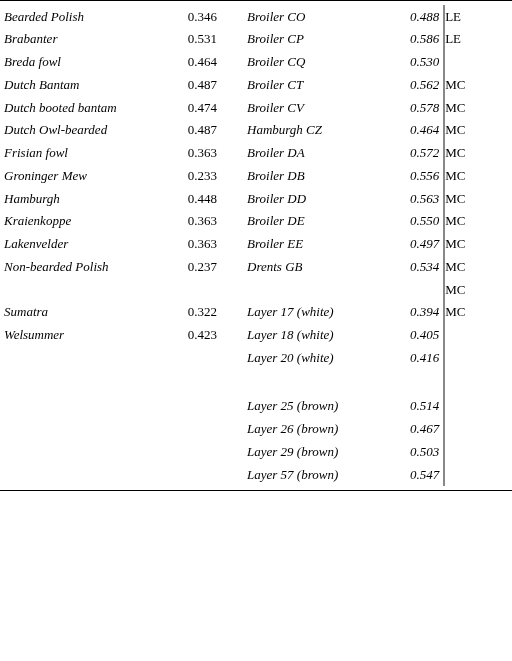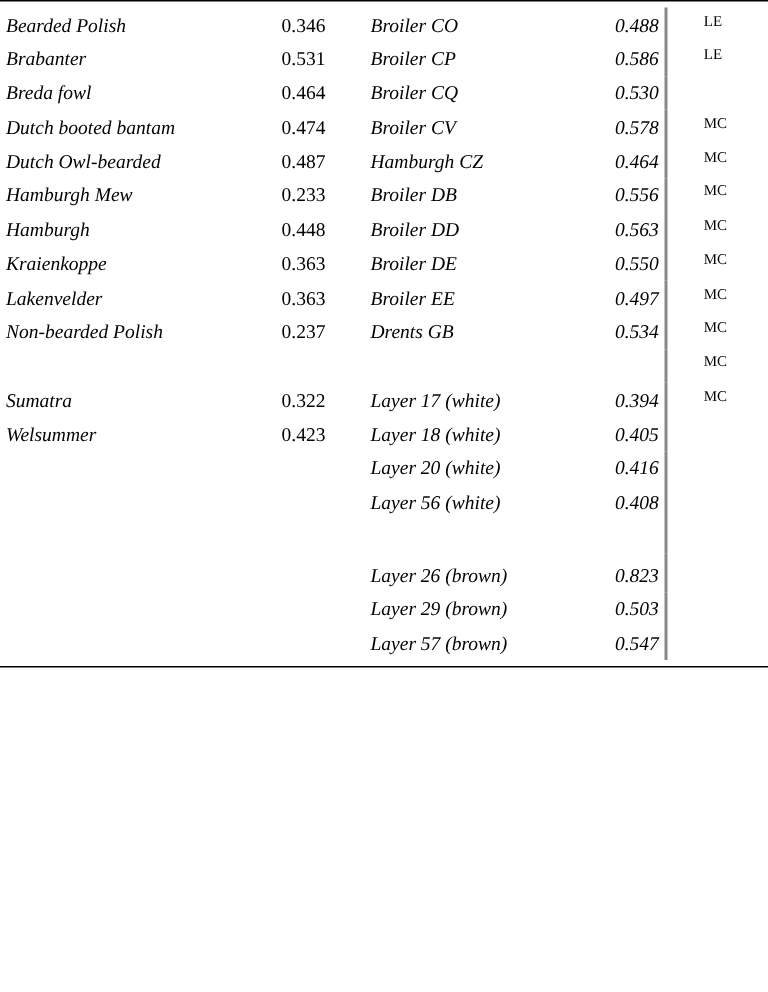--- a/index.html
+++ b/index.html
@@ -30,21 +30,21 @@
       padding: 1.5px 4px;
       font-size: 13px;
       line-height: 1.52;
       vertical-align: top;
     }
     .col1 { width: 155px; font-style: italic; }
     .col2 { width: 48px; text-align: center; }
     .col3 { width: 12px; }
     .col4 { width: 130px; font-style: italic; }
     .col5 { width: 48px; text-align: right; font-style: italic; }
-    .col6 { width: 60px; font-size: 10px; border-left: 2px solid #888; padding-left: 24px; }
+    .col6 { width: 60px; font-size: 13px; border-left: 2px solid #888; padding-left: 0; }
   </style>
 </head>
 <body>
 
 <div class="table-container">
   <table>
     <tbody id="table-body">
     <tr>
     <td class="col1"><em>Bearded Polish</em></td>
     <td class="col2">0.346</td>
@@ -63,37 +63,53 @@
   </tr>
         <tr>
     <td class="col1"><em>Breda fowl</em></td>
     <td class="col2">0.464</td>
     <td class="col3"></td>
     <td class="col4"><em>Broiler CQ</em></td>
     <td class="col5">0.530</td>
     <td class="col6"></td>
   </tr>
         <tr>
+    <td class="col1"><em>Dutch Bantam</em></td>
+    <td class="col2">0.487</td>
+    <td class="col3"></td>
+    <td class="col4"><em>Broiler CT</em></td>
+    <td class="col5">0.562</td>
+    <td class="col6">MC</td>
+  </tr>
+        <tr>
     <td class="col1"><em>Dutch booted bantam</em></td>
     <td class="col2">0.474</td>
     <td class="col3"></td>
     <td class="col4"><em>Broiler CV</em></td>
     <td class="col5">0.578</td>
     <td class="col6">MC</td>
   </tr>
         <tr>
     <td class="col1"><em>Dutch Owl-bearded</em></td>
     <td class="col2">0.487</td>
     <td class="col3"></td>
     <td class="col4"><em>Hamburgh CZ</em></td>
     <td class="col5">0.464</td>
     <td class="col6">MC</td>
   </tr>
         <tr>
-    <td class="col1"><em>Hamburgh Mew</em></td>
+    <td class="col1"><em>Frisian fowl</em></td>
+    <td class="col2">0.363</td>
+    <td class="col3"></td>
+    <td class="col4"><em>Broiler DA</em></td>
+    <td class="col5">0.572</td>
+    <td class="col6">MC</td>
+  </tr>
+        <tr>
+    <td class="col1"><em>Groninger Mew</em></td>
     <td class="col2">0.233</td>
     <td class="col3"></td>
     <td class="col4"><em>Broiler DB</em></td>
     <td class="col5">0.556</td>
     <td class="col6">MC</td>
   </tr>
         <tr>
     <td class="col1"><em>Hamburgh</em></td>
     <td class="col2">0.448</td>
     <td class="col3"></td>
@@ -151,49 +167,49 @@
   </tr>
         <tr>
     <td class="col1"></td>
     <td class="col2"></td>
     <td class="col3"></td>
     <td class="col4"><em>Layer 20 (white)</em></td>
     <td class="col5">0.416</td>
     <td class="col6"></td>
   </tr>
         <tr>
-    <td class="col1"></td>
-    <td class="col2"></td>
-    <td class="col3"></td>
-    <td class="col4"><em>Layer 56 (white)</em></td>
-    <td class="col5">0.408</td>
-    <td class="col6"></td>
-  </tr>
-        <tr>
           <td class="col1">&nbsp;</td>
       <td class="col2"></td>
       <td class="col3"></td>
       <td class="col4"></td>
       <td class="col5"></td>
       <td class="col6"></td>
         </tr>
         <tr>
     <td class="col1"></td>
     <td class="col2"></td>
     <td class="col3"></td>
     <td class="col4"></td>
     <td class="col5"></td>
     <td class="col6"></td>
   </tr>
         <tr>
     <td class="col1"></td>
     <td class="col2"></td>
     <td class="col3"></td>
+    <td class="col4"><em>Layer 25 (brown)</em></td>
+    <td class="col5">0.514</td>
+    <td class="col6"></td>
+  </tr>
+        <tr>
+    <td class="col1"></td>
+    <td class="col2"></td>
+    <td class="col3"></td>
     <td class="col4"><em>Layer 26 (brown)</em></td>
-    <td class="col5">0.823</td>
+    <td class="col5">0.467</td>
     <td class="col6"></td>
   </tr>
         <tr>
     <td class="col1"></td>
     <td class="col2"></td>
     <td class="col3"></td>
     <td class="col4"><em>Layer 29 (brown)</em></td>
     <td class="col5">0.503</td>
     <td class="col6"></td>
   </tr>

